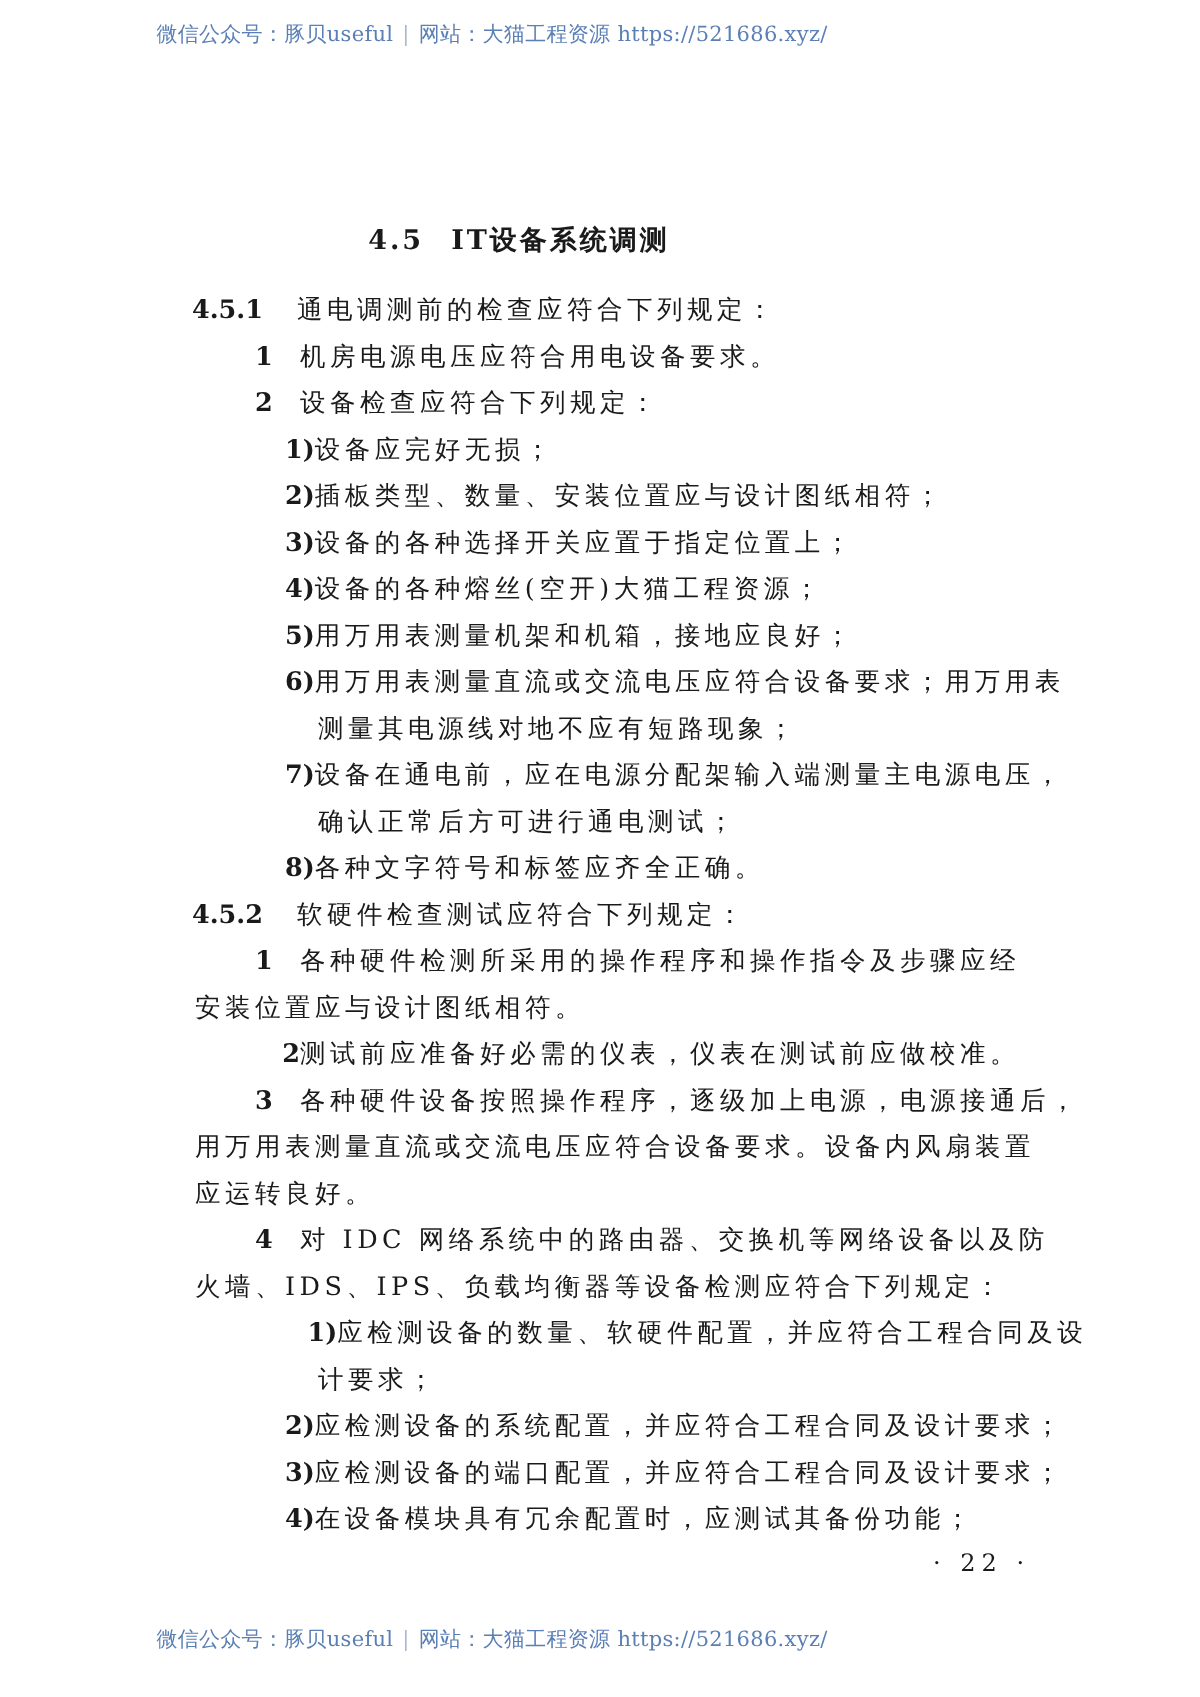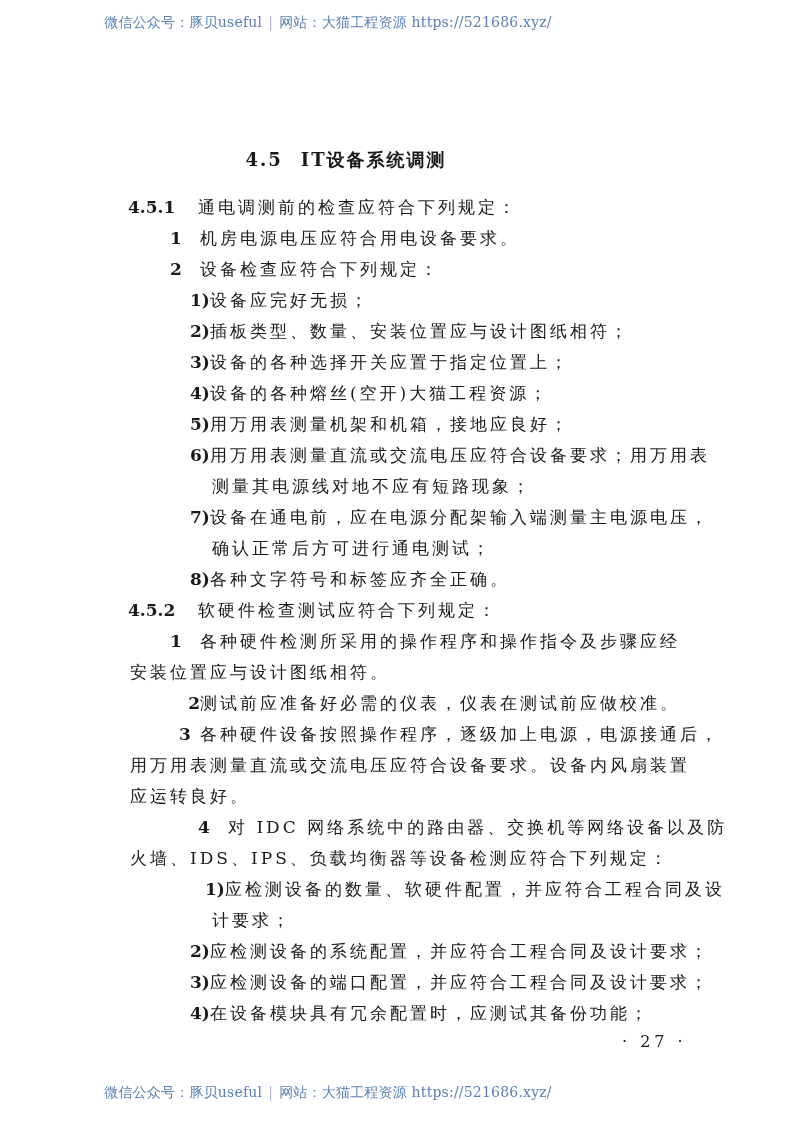--- a/index.html
+++ b/index.html
@@ -41,28 +41,28 @@
 <div class="line" style="top:444px;left:190px;"><span class="b">6)</span><span>用万用表测量直流或交流电压应符合设备要求；用万用表</span></div>
 <div class="line" style="top:475px;left:212px;"><span>测量其电源线对地不应有短路现象；</span></div>
 <div class="line" style="top:506px;left:190px;"><span class="b">7)</span><span>设备在通电前，应在电源分配架输入端测量主电源电压，</span></div>
 <div class="line" style="top:537px;left:212px;"><span>确认正常后方可进行通电测试；</span></div>
 <div class="line" style="top:568px;left:190px;"><span class="b">8)</span><span>各种文字符号和标签应齐全正确。</span></div>
 
 <div class="line" style="top:599px;left:128px;"><span class="clause-num">4.5.2</span><span>软硬件检查测试应符合下列规定：</span></div>
 <div class="line" style="top:630px;left:170px;"><span class="item-num">1</span><span>各种硬件检测所采用的操作程序和操作指令及步骤应经</span></div>
 <div class="line" style="top:661px;left:130px;"><span>安装位置应与设计图纸相符。</span></div>
 <div class="line" style="top:692px;left:170px;text-align:right;"><span class="item-num">2</span><span>测试前应准备好必需的仪表，仪表在测试前应做校准。</span></div>
-<div class="line" style="top:723px;left:170px;text-align:center;"><span class="item-num">3</span><span>各种硬件设备按照操作程序，逐级加上电源，电源接通后，</span></div>
+<div class="line" style="top:723px;left:170px;"><span class="item-num">3</span><span>各种硬件设备按照操作程序，逐级加上电源，电源接通后，</span></div>
 <div class="line" style="top:754px;left:130px;"><span>用万用表测量直流或交流电压应符合设备要求。设备内风扇装置</span></div>
 <div class="line" style="top:785px;left:130px;"><span>应运转良好。</span></div>
-<div class="line" style="top:816px;left:170px;margin-left:28px;"><span class="item-num">4</span><span>对 IDC 网络系统中的路由器、交换机等网络设备以及防</span></div>
+<div class="line" style="top:816px;left:170px;"><span class="item-num">4</span><span>对 IDC 网络系统中的路由器、交换机等网络设备以及防</span></div>
 <div class="line" style="top:847px;left:130px;"><span>火墙、IDS、IPS、负载均衡器等设备检测应符合下列规定：</span></div>
 <div class="line" style="top:878px;left:190px;margin-left:15px;"><span class="b">1)</span><span>应检测设备的数量、软硬件配置，并应符合工程合同及设</span></div>
 <div class="line" style="top:909px;left:212px;"><span>计要求；</span></div>
 <div class="line" style="top:940px;left:190px;"><span class="b">2)</span><span>应检测设备的系统配置，并应符合工程合同及设计要求；</span></div>
 <div class="line" style="top:971px;left:190px;"><span class="b">3)</span><span>应检测设备的端口配置，并应符合工程合同及设计要求；</span></div>
 <div class="line" style="top:1002px;left:190px;"><span class="b">4)</span><span>在设备模块具有冗余配置时，应测试其备份功能；</span></div>
 
-<div class="page-num" style="top:1032px;">· 27 ·</div>
+<div class="page-num" style="top:1032px;">· 22 ·</div>
 
 <div class="wm bottom">
   <span>微信公众号：豚贝useful</span><span class="sep">|</span><span>网站：大猫工程资源 https://521686.xyz/</span>
 </div>
 
 </body></html>

